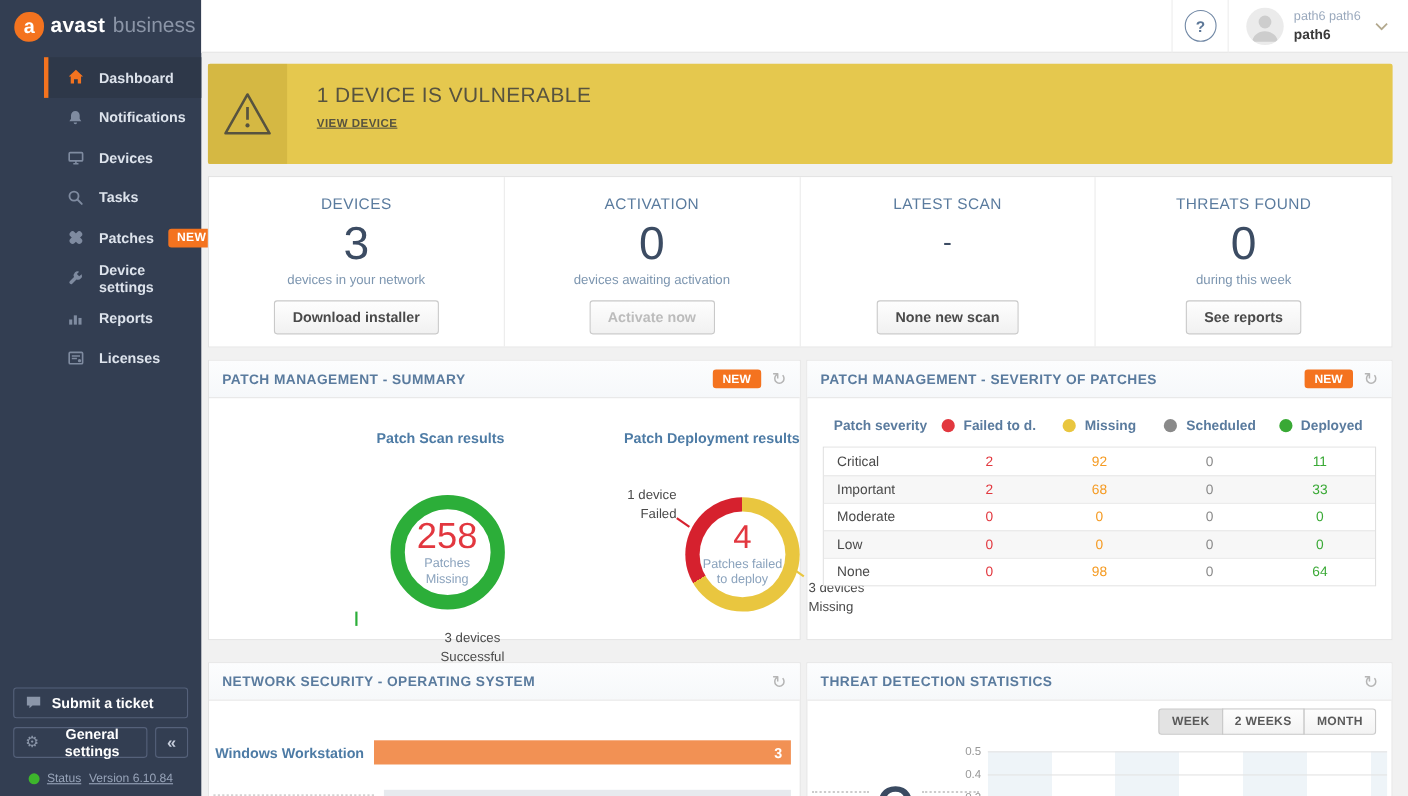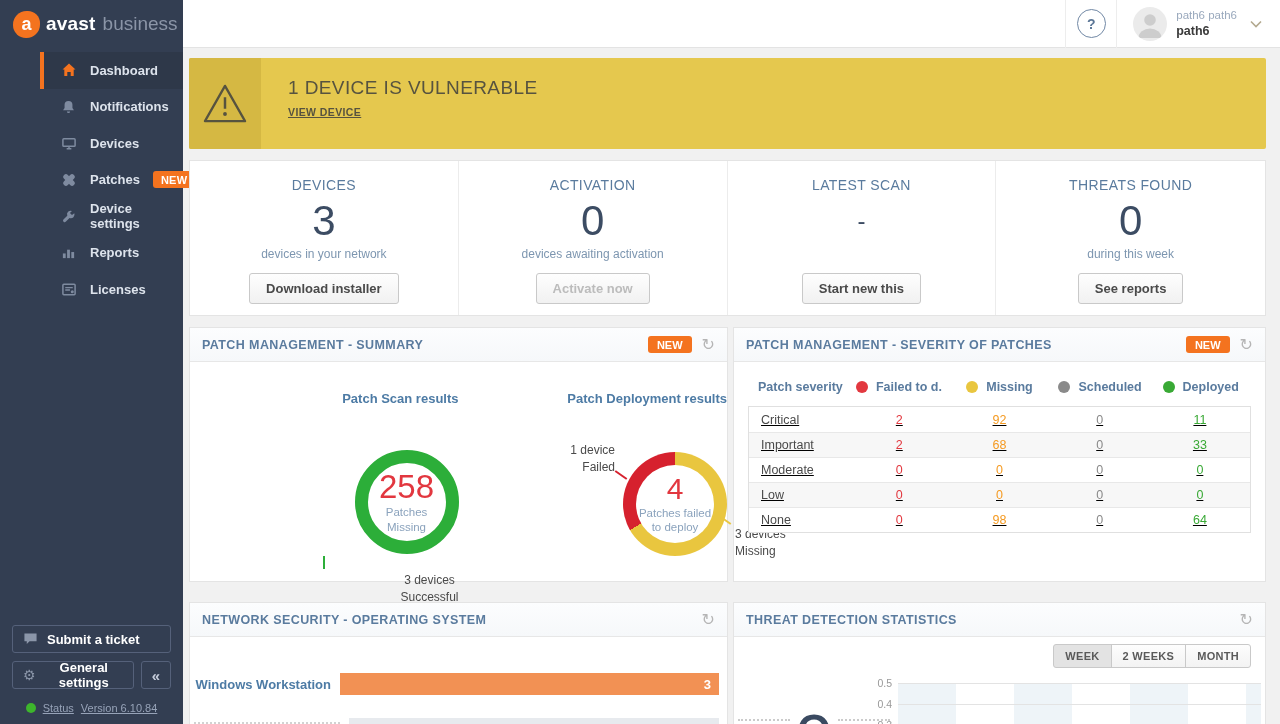--- a/index.html
+++ b/index.html
@@ -103,21 +103,21 @@
   .callout-missing { position:absolute; left:112px; top:74px; font-size:12px; color:#4a4a4a; line-height:1.4; white-space:nowrap; }
   .miss-line { position:absolute; left:95px; top:67px; width:14px; height:2px; background:#e9c63f; transform:rotate(35deg); }
 
   
   .sev-body { padding:8px 14px 12px; }
   .legend-row { display:grid; grid-template-columns:repeat(5,1fr); align-items:center; margin-top:10px; }
   .legend-first { color:#5a7b9e; font-weight:bold; font-size:12.5px; padding-left:10px; }
   .legend-item { display:flex; align-items:center; gap:8px; justify-content:center; color:#5a7b9e;
                  font-weight:bold; font-size:12.5px; }
   .ldot { width:12px; height:12px; border-radius:50%; flex-shrink:0; }
-  .sev-table { border:1px solid #e0e0e0; margin-top:12px;text-decoration:underline; }
+  .sev-table { border:1px solid #e0e0e0; margin-top:12px; }
   .sev-row { display:grid; grid-template-columns:repeat(5,1fr); height:25px; align-items:center; font-size:12.5px;
              border-top:1px solid #e8e8e8; background:#fff; }
   .sev-row:first-child { border-top:none; }
   .sev-row.alt { background:#f7f7f7; }
   .sev-name { padding-left:12px; color:#4a4a4a; }
   .sev-val { text-align:center; }
   .v-red { color:#e2383f; } .v-orange { color:#f59b23; } .v-gray { color:#8a8a8a; } .v-green { color:#39a935; }
 
   
   .net-row { display:flex; align-items:center; margin-top:36px; padding:0 8px 0 4px; }
@@ -177,20 +177,29 @@
         <span class="nicon">
           <svg width="16" height="15" viewBox="0 0 16 16">
               <rect x="1.5" y="3" width="13" height="8" rx="1" fill="none" stroke="currentColor" stroke-width="1.6"></rect>
               <path d="M5.5 13.7 H10.5 M8 11 V13.7" stroke="currentColor" stroke-width="1.6"></path>
             </svg>
         </span>
         <span>Devices</span>
       </div>
       <div class="nav-item">
         <span class="nicon">
+          <svg width="15" height="15" viewBox="0 0 16 16">
+              <circle cx="6.7" cy="6.7" r="4.4" fill="none" stroke="currentColor" stroke-width="1.8"></circle>
+              <line x1="10" y1="10" x2="14.2" y2="14.2" stroke="currentColor" stroke-width="1.9" stroke-linecap="round"></line>
+            </svg>
+        </span>
+        <span>Tasks</span>
+      </div>
+      <div class="nav-item">
+        <span class="nicon">
           <svg width="16" height="16" viewBox="0 0 16 16">
               <g fill="currentColor">
                 <rect x="1" y="5.3" width="14" height="5.4" rx="2.7" transform="rotate(45 8 8)"></rect>
                 <rect x="1" y="5.3" width="14" height="5.4" rx="2.7" transform="rotate(-45 8 8)"></rect>
               </g>
             </svg>
         </span>
         <span>Patches</span>
         <span class="nav-badge">NEW</span>
       </div>
@@ -303,21 +312,21 @@
         <div class="stat">
           <div class="stat-title">ACTIVATION</div>
           <div class="stat-value">0</div>
           <div class="stat-sub">devices awaiting activation</div>
           <button class="btn disabled">Activate now</button>
         </div>
         <div class="stat">
           <div class="stat-title">LATEST SCAN</div>
           <div class="stat-value dash">-</div>
           <div class="stat-sub"></div>
-          <button class="btn">Start new this</button>
+          <button class="btn">None new scan</button>
         </div>
         <div class="stat">
           <div class="stat-title">THREATS FOUND</div>
           <div class="stat-value">0</div>
           <div class="stat-sub">during this week</div>
           <button class="btn">See reports</button>
         </div>
       </div>
 
       <div class="cards-row">

